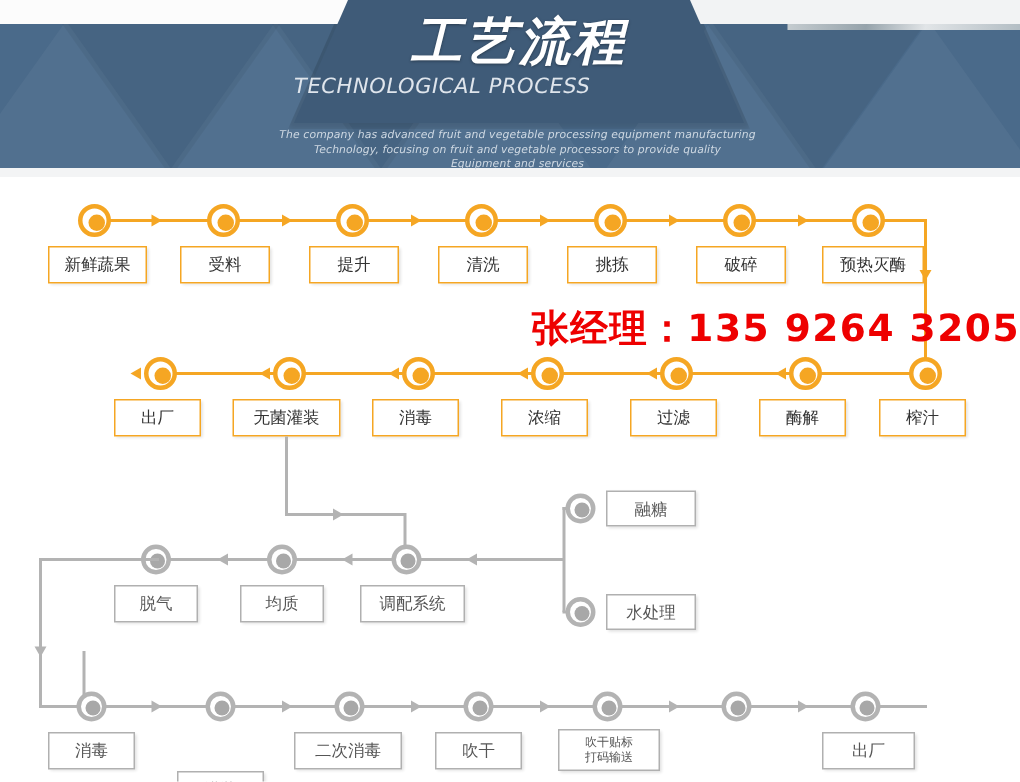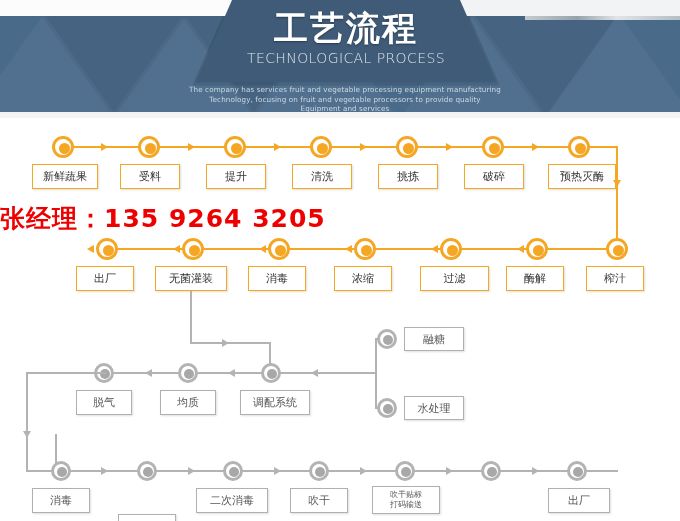--- a/index.html
+++ b/index.html
@@ -5,40 +5,40 @@
 <style>
   html,body{margin:0;padding:0;}
   body{
     width:680px;height:521px;overflow:hidden;
     background:#ffffff;
     font-family:"DejaVu Sans","Liberation Sans",sans-serif;
   }
   #page{position:relative;width:680px;height:521px;background:#fff;}
 
   
-  .banner{position:absolute;left:0;top:0;width:680px;height:118px;overflow:hidden;background:#4a6a8a;}
+  .banner{position:absolute;left:0;top:0;width:680px;height:118px;overflow:hidden;background:#4a6a8a;font-style:italic;}
   .banner-topstrip{position:absolute;left:0;top:0;width:680px;height:16px;background:#f2f3f4;z-index:3;}
   .banner-topstrip .sheen{position:absolute;top:0;height:16px;background:#ffffff;opacity:.75;}
   .tri{position:absolute;width:0;height:0;border-style:solid;border-color:transparent;}
   .tri-up{border-width:0 74px 104px 74px;border-bottom-color:rgba(255,255,255,0.045);}
   .tri-dn{border-width:104px 74px 0 74px;border-top-color:rgba(0,0,0,0.05);}
   .banner-right-photo{position:absolute;right:0;top:0;width:155px;height:20px;
      background:linear-gradient(100deg,#cfd4d6 0%,#9aa6ad 35%,#e9ebec 60%,#b9c2c7 100%);opacity:.95;z-index:2;}
   .title-plate{position:absolute;left:196px;top:0;width:300px;height:82px;
      background:#3f5b78;z-index:4;
      clip-path:polygon(12% 0%,88% 0%,100% 100%,0% 100%);
      -webkit-clip-path:polygon(12% 0%,88% 0%,100% 100%,0% 100%);}
   .title-plate-shadow{position:absolute;left:192px;top:2px;width:308px;height:84px;z-index:3;
      background:rgba(0,0,0,0.13);
      clip-path:polygon(12% 0%,88% 0%,100% 100%,0% 100%);
      -webkit-clip-path:polygon(12% 0%,88% 0%,100% 100%,0% 100%);filter:blur(2px);}
   .title-cn{position:absolute;left:196px;top:8px;width:300px;text-align:center;z-index:6;
      color:#ffffff;font-size:34px;font-weight:bold;letter-spacing:2px;line-height:40px;
      text-shadow:0 1px 2px rgba(0,0,0,.35);}
-  .title-en{position:absolute;left:196px;top:50px;width:300px;text-align:center;z-index:6;
+  .title-en{position:absolute;left:196px;top:50px;width:300px;text-align:left;z-index:6;
      color:#dfe5ec;font-size:14px;letter-spacing:.4px;line-height:16px;font-weight:300;}
   .subtitle{position:absolute;left:150px;top:85px;width:390px;text-align:center;z-index:6;
      color:#cfd9e3;font-size:7.2px;line-height:9.5px;letter-spacing:.1px;}
   .banner-bottomline{position:absolute;left:0;top:112px;width:680px;height:6px;background:#f3f4f5;z-index:5;}
 
   
   .canvas{position:absolute;left:0;top:118px;width:680px;height:403px;background:#fff;}
   .dot{position:absolute;border-radius:50%;box-sizing:border-box;}
   .dot-o{width:22px;height:22px;border:3px solid #F5A623;background:#fff;}
   .dot-o .core{position:absolute;left:3.5px;top:3.5px;width:11px;height:11px;border-radius:50%;background:#F5A623;}
@@ -55,21 +55,21 @@
   .ln{position:absolute;background:#F5A623;}
   .ln-g{position:absolute;background:#b3b3b3;}
   .arw{position:absolute;width:0;height:0;border-style:solid;border-color:transparent;}
   .arw-r{border-width:4px 0 4px 7px;border-left-color:#F5A623;}
   .arw-l{border-width:4px 7px 4px 0;border-right-color:#F5A623;}
   .arw-d{border-width:7px 4px 0 4px;border-top-color:#F5A623;}
   .arw-rg{border-width:4px 0 4px 7px;border-left-color:#b3b3b3;}
   .arw-lg{border-width:4px 7px 4px 0;border-right-color:#b3b3b3;}
   .arw-dg{border-width:7px 4px 0 4px;border-top-color:#b3b3b3;}
 
-  .overlay-phone{position:absolute;left:0;top:202px;width:680px;text-align:left;z-index:40;
+  .overlay-phone{position:absolute;left:0;top:202px;width:680px;text-align:right;z-index:40;
      color:#ee0000;font-size:25px;font-weight:bold;letter-spacing:1px;
      font-family:"DejaVu Sans","Liberation Sans",sans-serif;}
 </style>
 </head>
 <body>
 
 <div id="page">
 
   <div class="banner">
     <div class="tri tri-up" style="left:-30px;top:14px;"></div>
@@ -80,21 +80,21 @@
     <div class="tri tri-up" style="left:400px;top:14px;"></div>
     <div class="tri tri-dn" style="left:470px;top:14px;"></div>
     <div class="tri tri-up" style="left:545px;top:14px;"></div>
 
     <div class="title-plate-shadow"></div>
     <div class="title-plate"></div>
     <div class="title-cn">工艺流程</div>
     <div class="title-en">TECHNOLOGICAL PROCESS</div>
 
     <div class="subtitle">
-      <div>The company has services fruit and vegetable processing equipment manufacturing</div>
+      <div>The company has advanced fruit and vegetable processing equipment manufacturing</div>
       <div>Technology, focusing on fruit and vegetable processors to provide quality</div>
       <div>Equipment and services</div>
     </div>
 
     <div class="banner-topstrip">
       <div class="sheen" style="left:0;width:430px;"></div>
     </div>
     <div class="banner-right-photo"></div>
     <div class="banner-bottomline"></div>
   </div>
@@ -192,21 +192,21 @@
       </div>
     <div class="box box-o" style="left:155px;top:148px;width:72px;height:25px;">
         <span>无菌灌装</span>
       </div>
     <div class="box box-o" style="left:248px;top:148px;width:58px;height:25px;">
         <span>消毒</span>
       </div>
     <div class="box box-o" style="left:334px;top:148px;width:58px;height:25px;">
         <span>浓缩</span>
       </div>
-    <div class="box box-o" style="left:420px;top:148px;width:69px;height:25px;">
+    <div class="box box-o" style="left:420px;top:148px;width:58px;height:25px;">
         <span>过滤</span>
       </div>
     <div class="box box-o" style="left:506px;top:148px;width:58px;height:25px;">
         <span>酶解</span>
       </div>
     <div class="box box-o" style="left:586px;top:148px;width:58px;height:25px;">
         <span>榨汁</span>
       </div>
 
     <div class="ln-g" style="left:190px;top:173px;width:1.6px;height:52px;"></div>

